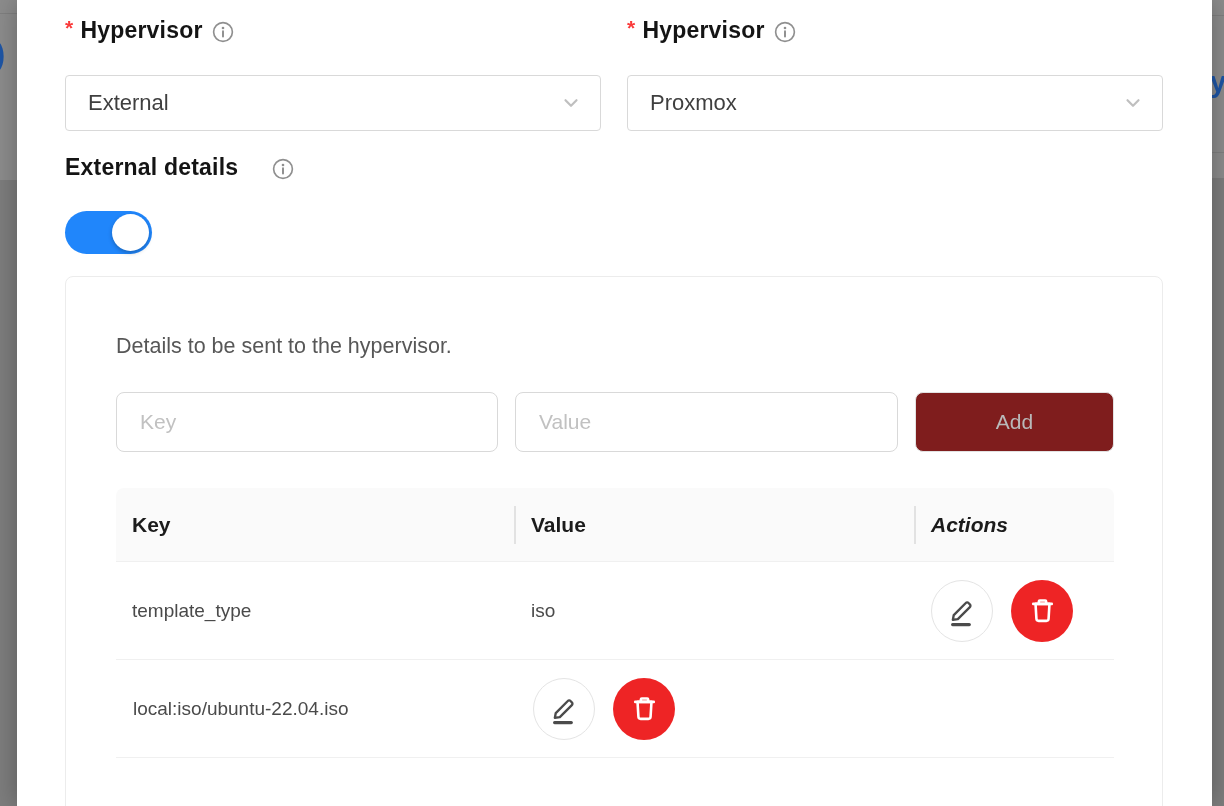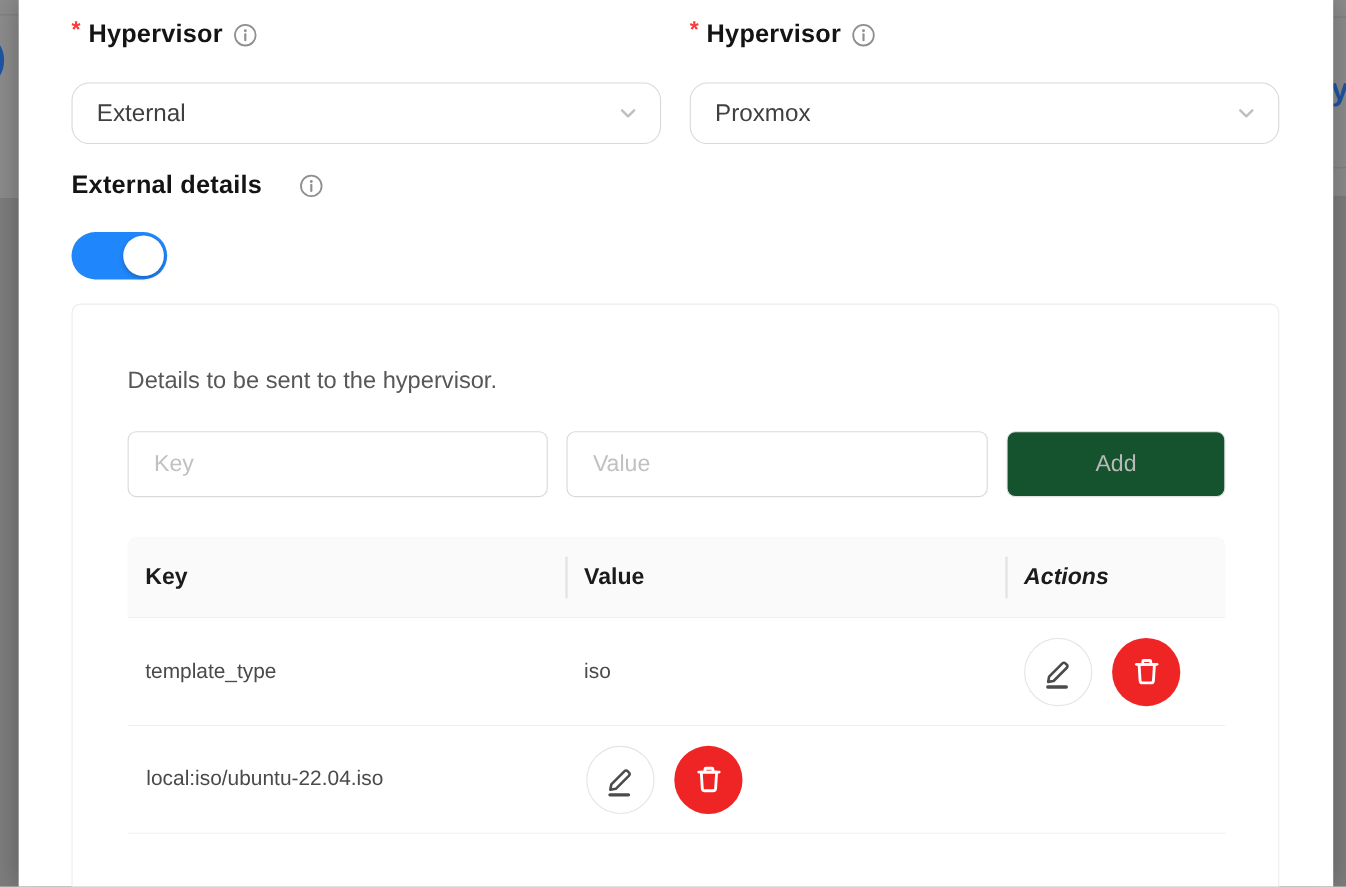--- a/index.html
+++ b/index.html
@@ -31,21 +31,21 @@
 
   .field-label {
     position:absolute; display:flex; align-items:center;
     font-size:23px; font-weight:600; color:#141414; letter-spacing:.2px;
   }
   .req { color:#fa3b3b; font-size:21px; margin-right:7px; transform:translateY(-3px); font-weight:600; }
   .info-icon { margin-left:8px; display:inline-flex; transform:translateY(1px); }
 
   .select-box {
     position:absolute; height:56px; width:536px;
-    border:1px solid #d9d9d9; border-radius:16px; background:#fff;
+    border:1px solid #d9d9d9; border-radius:4px; background:#fff;
     display:flex; align-items:center; padding:0 48px 0 22px;
     font-size:22px; color:#3f3f3f; cursor:pointer;
   }
   .select-box .chev { position:absolute; right:18px; top:50%; transform:translateY(-50%); display:flex; }
 
   
   .toggle {
     position:absolute; left:48px; top:211px; width:87px; height:43px;
     background:#2086fb; border-radius:22px; cursor:pointer;
   }
@@ -65,21 +65,21 @@
   .kv-input {
     position:absolute; top:0; height:60px; border:1px solid #d9d9d9; border-radius:8px;
     font-size:21px; color:#3f3f3f; padding:0 20px 0 23px; outline:none;
     font-family:"Liberation Sans","DejaVu Sans",sans-serif;
   }
   .kv-input::placeholder { color:#c1c1c1; opacity:1; }
   .input-key   { left:0;     width:382px; }
   .input-value { left:399px; width:383px; }
   .add-btn {
     position:absolute; left:799px; top:0; width:199px; height:60px;
-    background:#14532d; border:1px solid #e2e2e2; border-radius:8px;
+    background:#7f1d1d; border:1px solid #e2e2e2; border-radius:8px;
     font-size:21px; color:#b9b9b9; cursor:not-allowed;
     font-family:"Liberation Sans","DejaVu Sans",sans-serif;
   }
 
   
   .kv-table { position:absolute; left:50px; top:211px; width:998px; }
   .thead {
     display:flex; height:74px; background:#fafafa;
     border-radius:8px 8px 0 0; border-bottom:1px solid #f0f0f0;
   }

